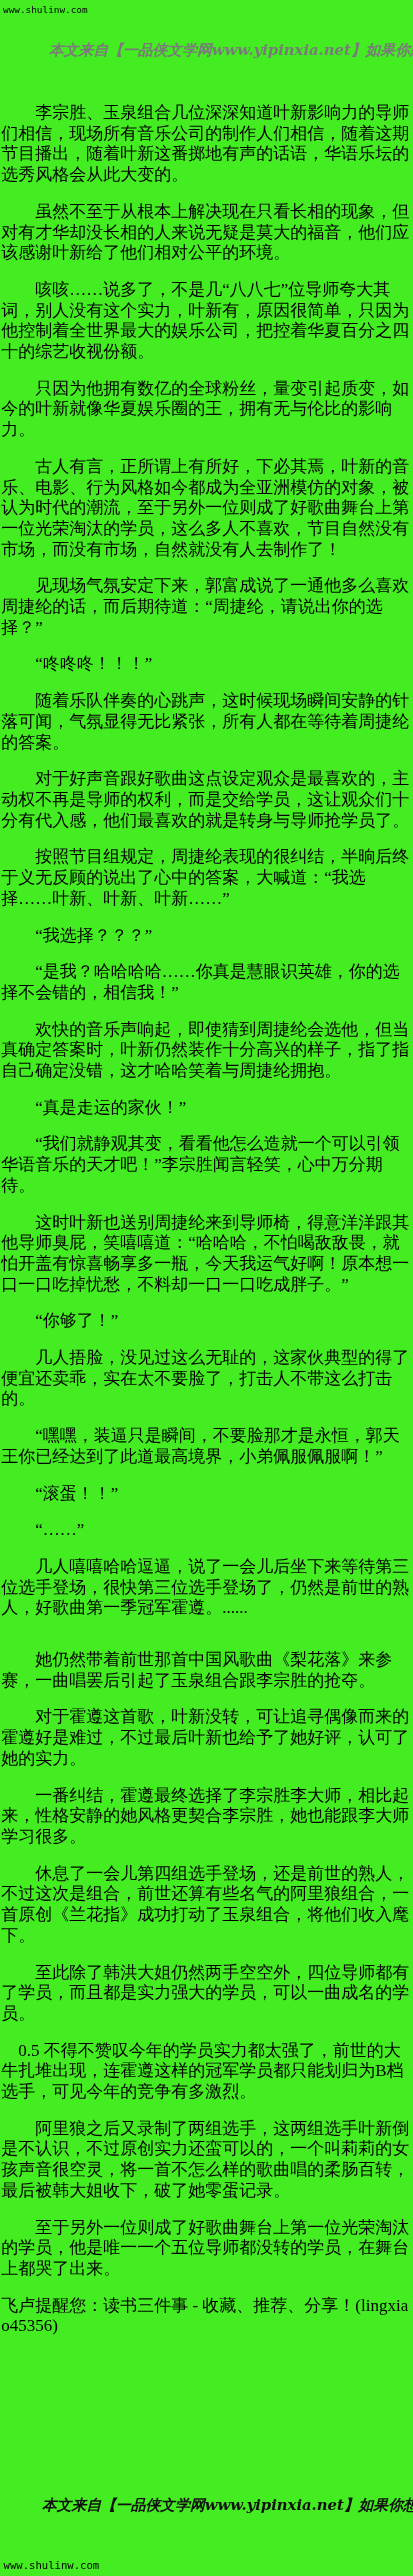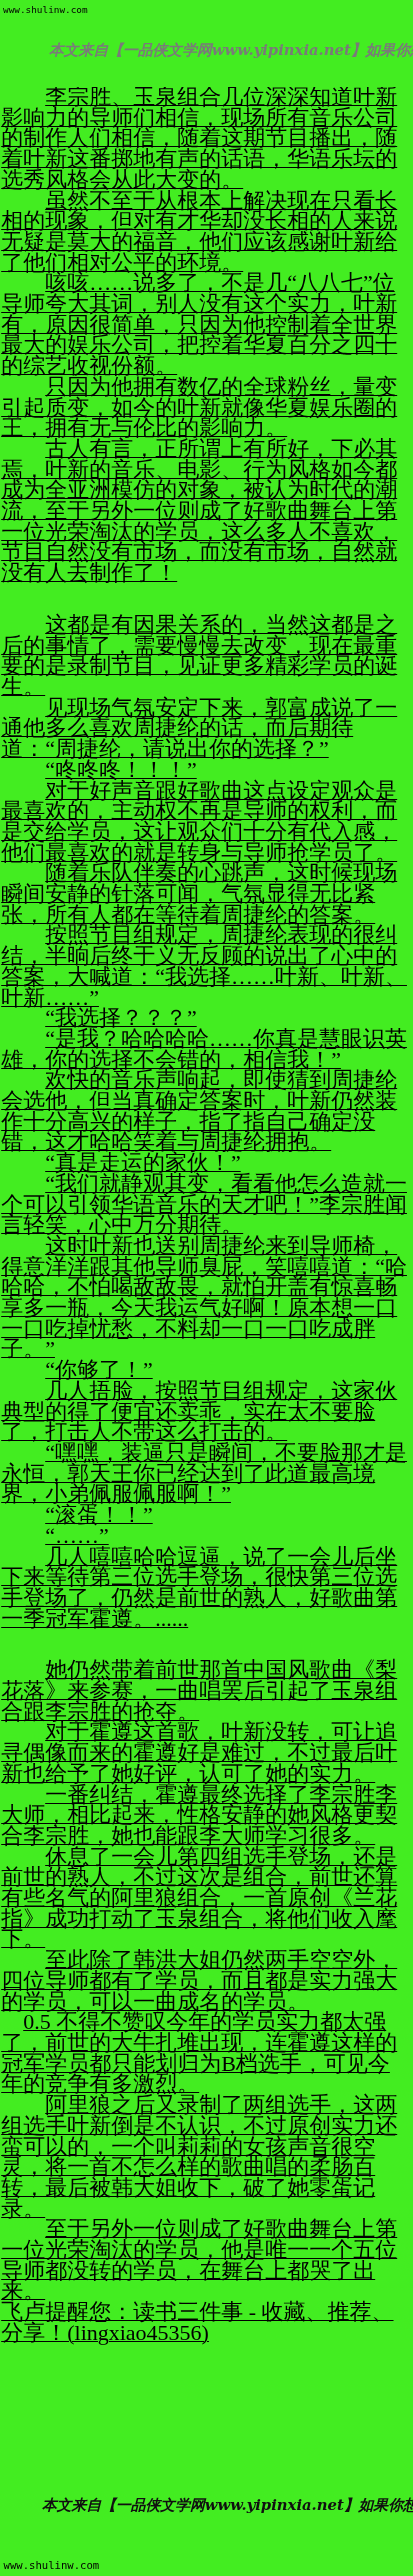--- a/index.html
+++ b/index.html
@@ -34,26 +34,25 @@
   .watermark.bottom { top: 2496px; left: 42px; color: #101010; width: 371px; }
   .content {
     position: absolute;
     top: 87px; left: 0;
     width: 413px; height: 2405px;
     overflow: hidden;
     box-sizing: border-box;
     padding: 0 1.2px;
   }
   .content p {
-    margin: 0 0;
-    font-size: 22px;
+    margin: 16px 0;
+    font-size: 17px;
     line-height: 20.7px;
     color: #000000;
     text-indent: 2em;
-    text-decoration: underline;
     text-decoration-thickness: 0.6px;
     word-break: break-all;
   }
   .content p.indent-1 { text-indent: 1em; }
   .content p.no-indent { text-indent: 0; }
   .content p.gap-large { margin-top: 31px; }
 </style>
 </head>
 <body>
 
@@ -61,34 +60,33 @@
 
 <div class="watermark top">本文来自【一品侠文学网www.yipinxia.net】如果你想看完整版小说，请</div>
 
 <div class="content">
   <div>
       <p class="">李宗胜、玉泉组合几位深深知道叶新影响力的导师们相信，现场所有音乐公司的制作人们相信，随着这期节目播出，随着叶新这番掷地有声的话语，华语乐坛的选秀风格会从此大变的。</p>
       <p class="">虽然不至于从根本上解决现在只看长相的现象，但对有才华却没长相的人来说无疑是莫大的福音，他们应该感谢叶新给了他们相对公平的环境。</p>
       <p class="">咳咳……说多了，不是几“八八七”位导师夸大其词，别人没有这个实力，叶新有，原因很简单，只因为他控制着全世界最大的娱乐公司，把控着华夏百分之四十的综艺收视份额。</p>
       <p class="">只因为他拥有数亿的全球粉丝，量变引起质变，如今的叶新就像华夏娱乐圈的王，拥有无与伦比的影响力。</p>
       <p class="">古人有言，正所谓上有所好，下必其焉，叶新的音乐、电影、行为风格如今都成为全亚洲模仿的对象，被认为时代的潮流，至于另外一位则成了好歌曲舞台上第一位光荣淘汰的学员，这么多人不喜欢，节目自然没有市场，而没有市场，自然就没有人去制作了！</p>
-      <p class="gap-large">这都是有因果关系的，当然这都是之后的事情了，需要慢慢去改变，现在最重要的是录制节目，见证更多精彩学员的诞生。</p>
       <p class="">见现场气氛安定下来，郭富成说了一通他多么喜欢周捷纶的话，而后期待道：“周捷纶，请说出你的选择？”</p>
       <p class="">“咚咚咚！！！”</p>
+      <p class="">随着乐队伴奏的心跳声，这时候现场瞬间安静的针落可闻，气氛显得无比紧张，所有人都在等待着周捷纶的答案。</p>
       <p class="">对于好声音跟好歌曲这点设定观众是最喜欢的，主动权不再是导师的权利，而是交给学员，这让观众们十分有代入感，他们最喜欢的就是转身与导师抢学员了。</p>
-      <p class="">随着乐队伴奏的心跳声，这时候现场瞬间安静的针落可闻，气氛显得无比紧张，所有人都在等待着周捷纶的答案。</p>
       <p class="">按照节目组规定，周捷纶表现的很纠结，半晌后终于义无反顾的说出了心中的答案，大喊道：“我选择……叶新、叶新、叶新……”</p>
       <p class="">“我选择？？？”</p>
       <p class="">“是我？哈哈哈哈……你真是慧眼识英雄，你的选择不会错的，相信我！”</p>
       <p class="">欢快的音乐声响起，即使猜到周捷纶会选他，但当真确定答案时，叶新仍然装作十分高兴的样子，指了指自己确定没错，这才哈哈笑着与周捷纶拥抱。</p>
       <p class="">“真是走运的家伙！”</p>
       <p class="">“我们就静观其变，看看他怎么造就一个可以引领华语音乐的天才吧！”李宗胜闻言轻笑，心中万分期待。</p>
       <p class="">这时叶新也送别周捷纶来到导师椅，得意洋洋跟其他导师臭屁，笑嘻嘻道：“哈哈哈，不怕喝敌敌畏，就怕开盖有惊喜畅享多一瓶，今天我运气好啊！原本想一口一口吃掉忧愁，不料却一口一口吃成胖子。”</p>
       <p class="">“你够了！”</p>
-      <p class="">几人捂脸，按照节目组规定，这家伙典型的得了便宜还卖乖，实在太不要脸了，打击人不带这么打击的。</p>
+      <p class="">几人捂脸，没见过这么无耻的，这家伙典型的得了便宜还卖乖，实在太不要脸了，打击人不带这么打击的。</p>
       <p class="">“嘿嘿，装逼只是瞬间，不要脸那才是永恒，郭天王你已经达到了此道最高境界，小弟佩服佩服啊！”</p>
       <p class="">“滚蛋！！”</p>
       <p class="">“……”</p>
       <p class="">几人嘻嘻哈哈逗逼，说了一会儿后坐下来等待第三位选手登场，很快第三位选手登场了，仍然是前世的熟人，好歌曲第一季冠军霍遵。......</p>
       <p class="gap-large">她仍然带着前世那首中国风歌曲《梨花落》来参赛，一曲唱罢后引起了玉泉组合跟李宗胜的抢夺。</p>
       <p class="">对于霍遵这首歌，叶新没转，可让追寻偶像而来的霍遵好是难过，不过最后叶新也给予了她好评，认可了她的实力。</p>
       <p class="">一番纠结，霍遵最终选择了李宗胜李大师，相比起来，性格安静的她风格更契合李宗胜，她也能跟李大师学习很多。</p>
       <p class="">休息了一会儿第四组选手登场，还是前世的熟人，不过这次是组合，前世还算有些名气的阿里狼组合，一首原创《兰花指》成功打动了玉泉组合，将他们收入麾下。</p>
       <p class="">至此除了韩洪大姐仍然两手空空外，四位导师都有了学员，而且都是实力强大的学员，可以一曲成名的学员。</p>
       <p class="indent-1">0.5  不得不赞叹今年的学员实力都太强了，前世的大牛扎堆出现，连霍遵这样的冠军学员都只能划归为B档选手，可见今年的竞争有多激烈。</p>

